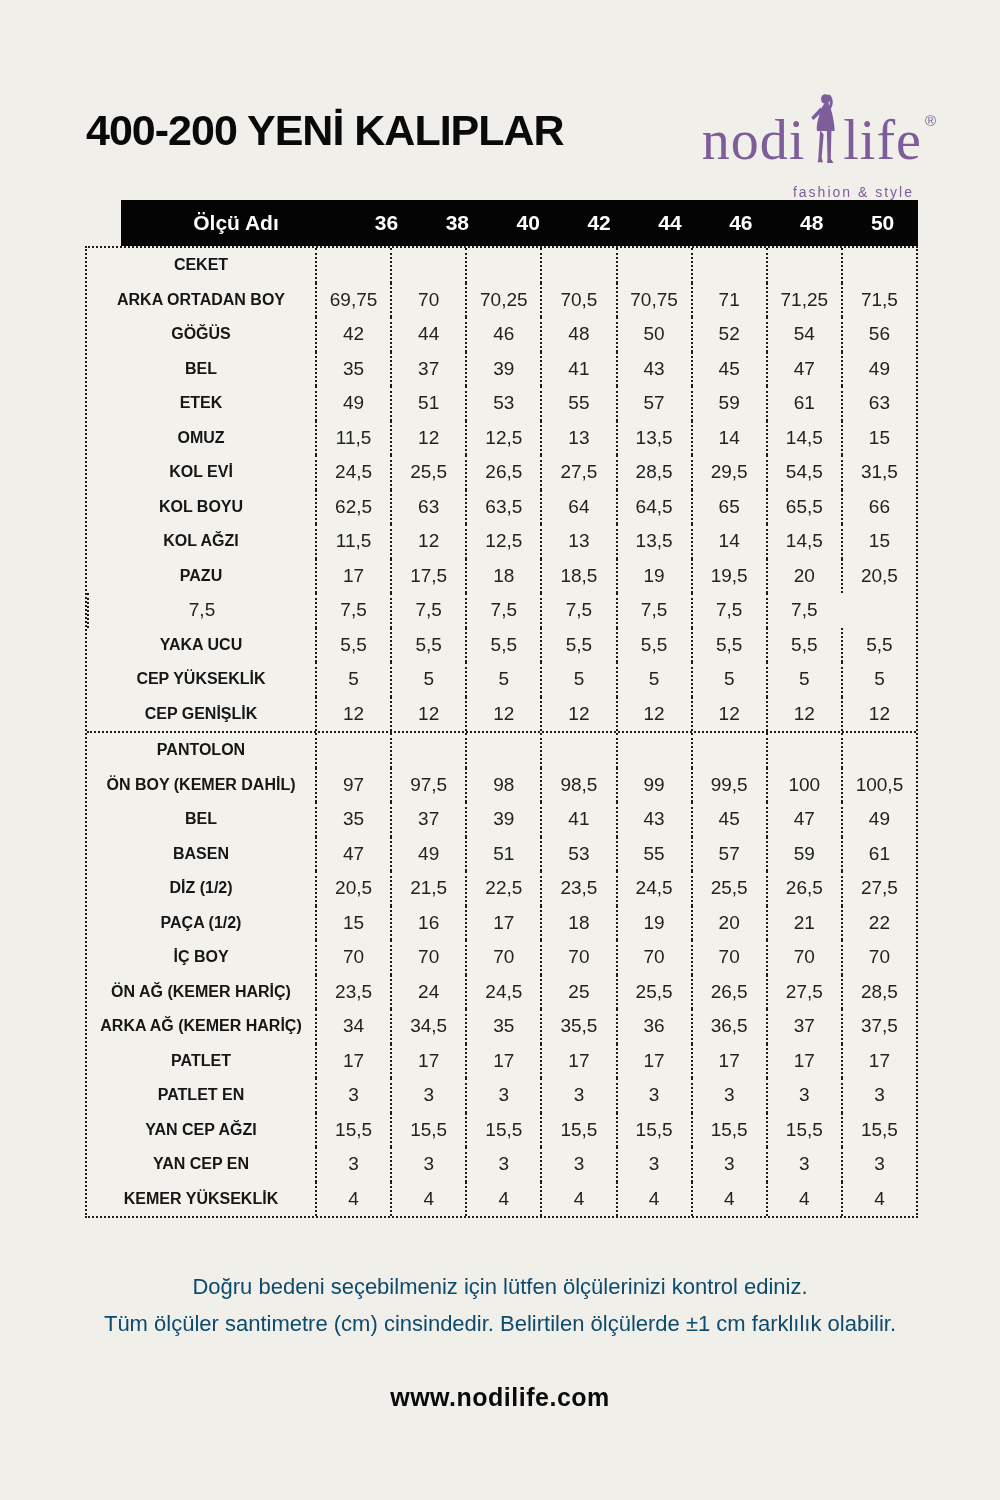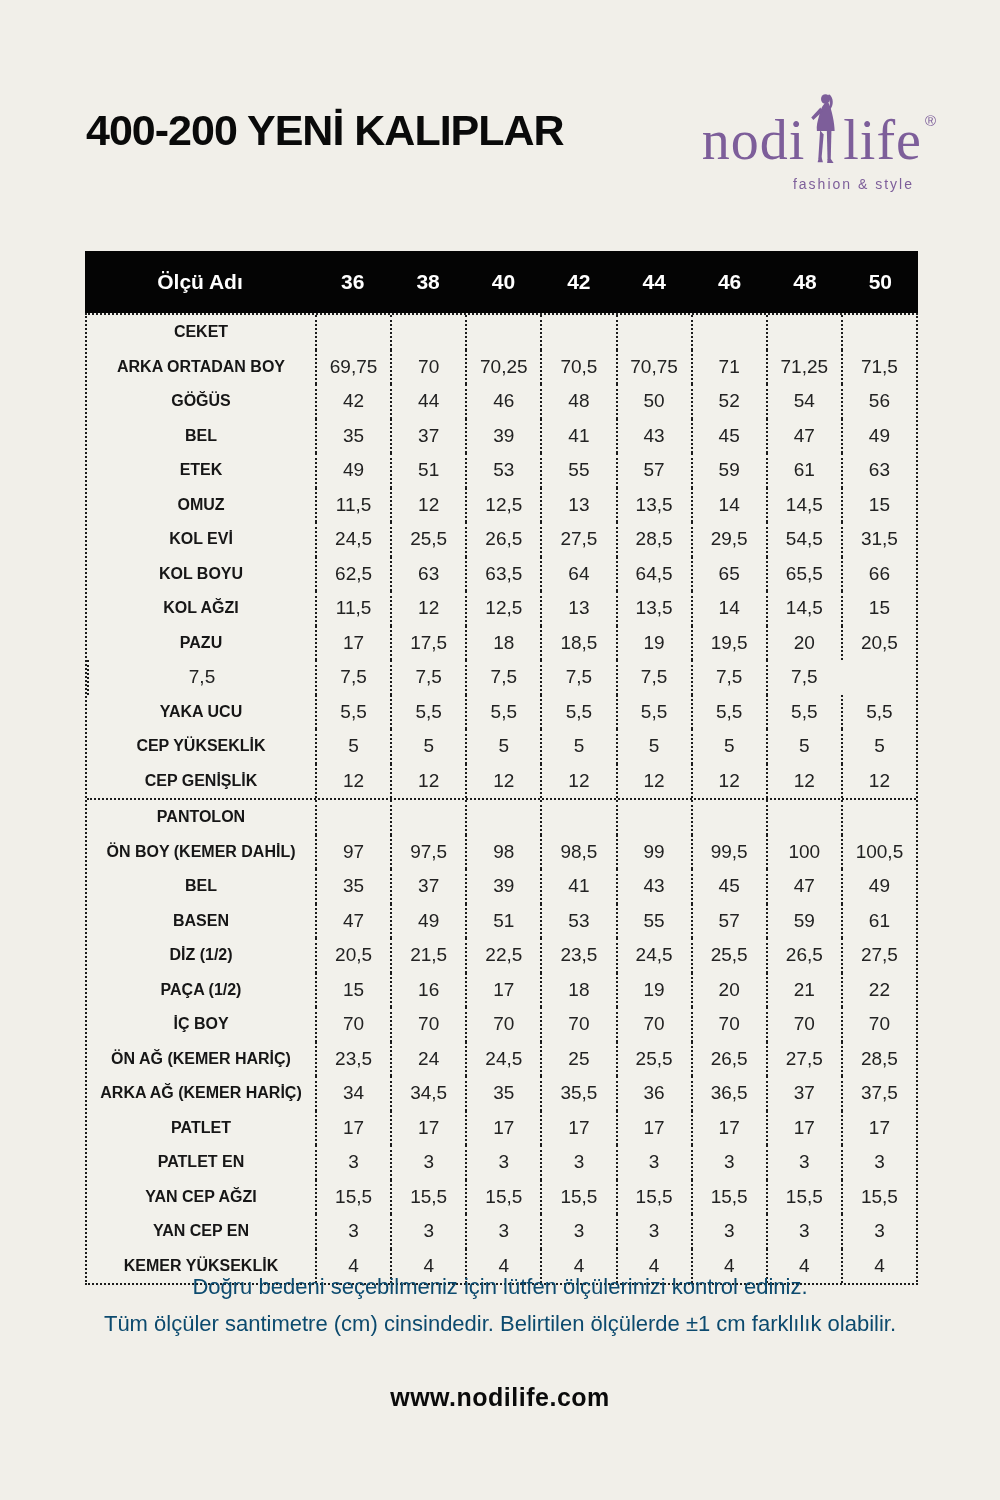--- a/index.html
+++ b/index.html
@@ -13,45 +13,46 @@
   html,body{width:1000px;}
   body{
     width:1000px;height:1500px;
     background:var(--bg);
     font-family:"Liberation Sans", sans-serif;
     color:var(--ink);
     position:relative;
     overflow:hidden;
   }
   
-  .top{position:relative;height:251px;}
+  .top{position:relative;height:200px;}
   .title{
     position:absolute;left:86px;top:106px;
     font-size:43px;font-weight:800;letter-spacing:-1px;
     color:#0a0a0a;white-space:nowrap;
   }
   .logo{position:absolute;right:64px;top:92px;text-align:right;color:var(--accent);}
   .logo-row{display:flex;align-items:flex-end;justify-content:flex-end;line-height:1;}
   .logo-word{
     font-family:"Liberation Serif", serif;
     font-size:56px;font-weight:500;letter-spacing:1px;
   }
   .logo-figure{display:inline-block;width:34px;height:78px;margin:0 2px -2px 2px;color:var(--accent);}
   .logo-figure svg{width:100%;height:100%;display:block;}
   .logo-reg{font-size:15px;margin-left:3px;transform:translateY(-40px);display:inline-block;}
   .logo-tagline{
-    font-size:14px;letter-spacing:2px;margin-top:8px;margin-right:22px;
+    font-size:14px;letter-spacing:2px;margin-top:16px;margin-right:22px;
     font-family:"Liberation Sans", sans-serif;
   }
   
   .table-wrap{width:833px;margin:0 0 0 85px;}
   .thead{
-    height:62px;background:var(--bar);color:var(--bar-text);
+    height:46px;background:var(--bar);color:var(--bar-text);
     display:grid;grid-template-columns:230px repeat(8,1fr);
     align-items:center;
+    margin-left:36px;
   }
   .hcell{font-size:21px;font-weight:700;text-align:center;}
   .tbody{border:2px dotted #1c1c1c;background:rgba(255,255,255,0.12);}
   .section{display:block;}
   .section.divided{border-top:2px dotted #1c1c1c;}
   .row{
     display:grid;grid-template-columns:228px repeat(8,1fr);
     height:34.5px;align-items:center;
   }
   .cell{height:100%;display:flex;align-items:center;justify-content:center;font-size:19px;}

